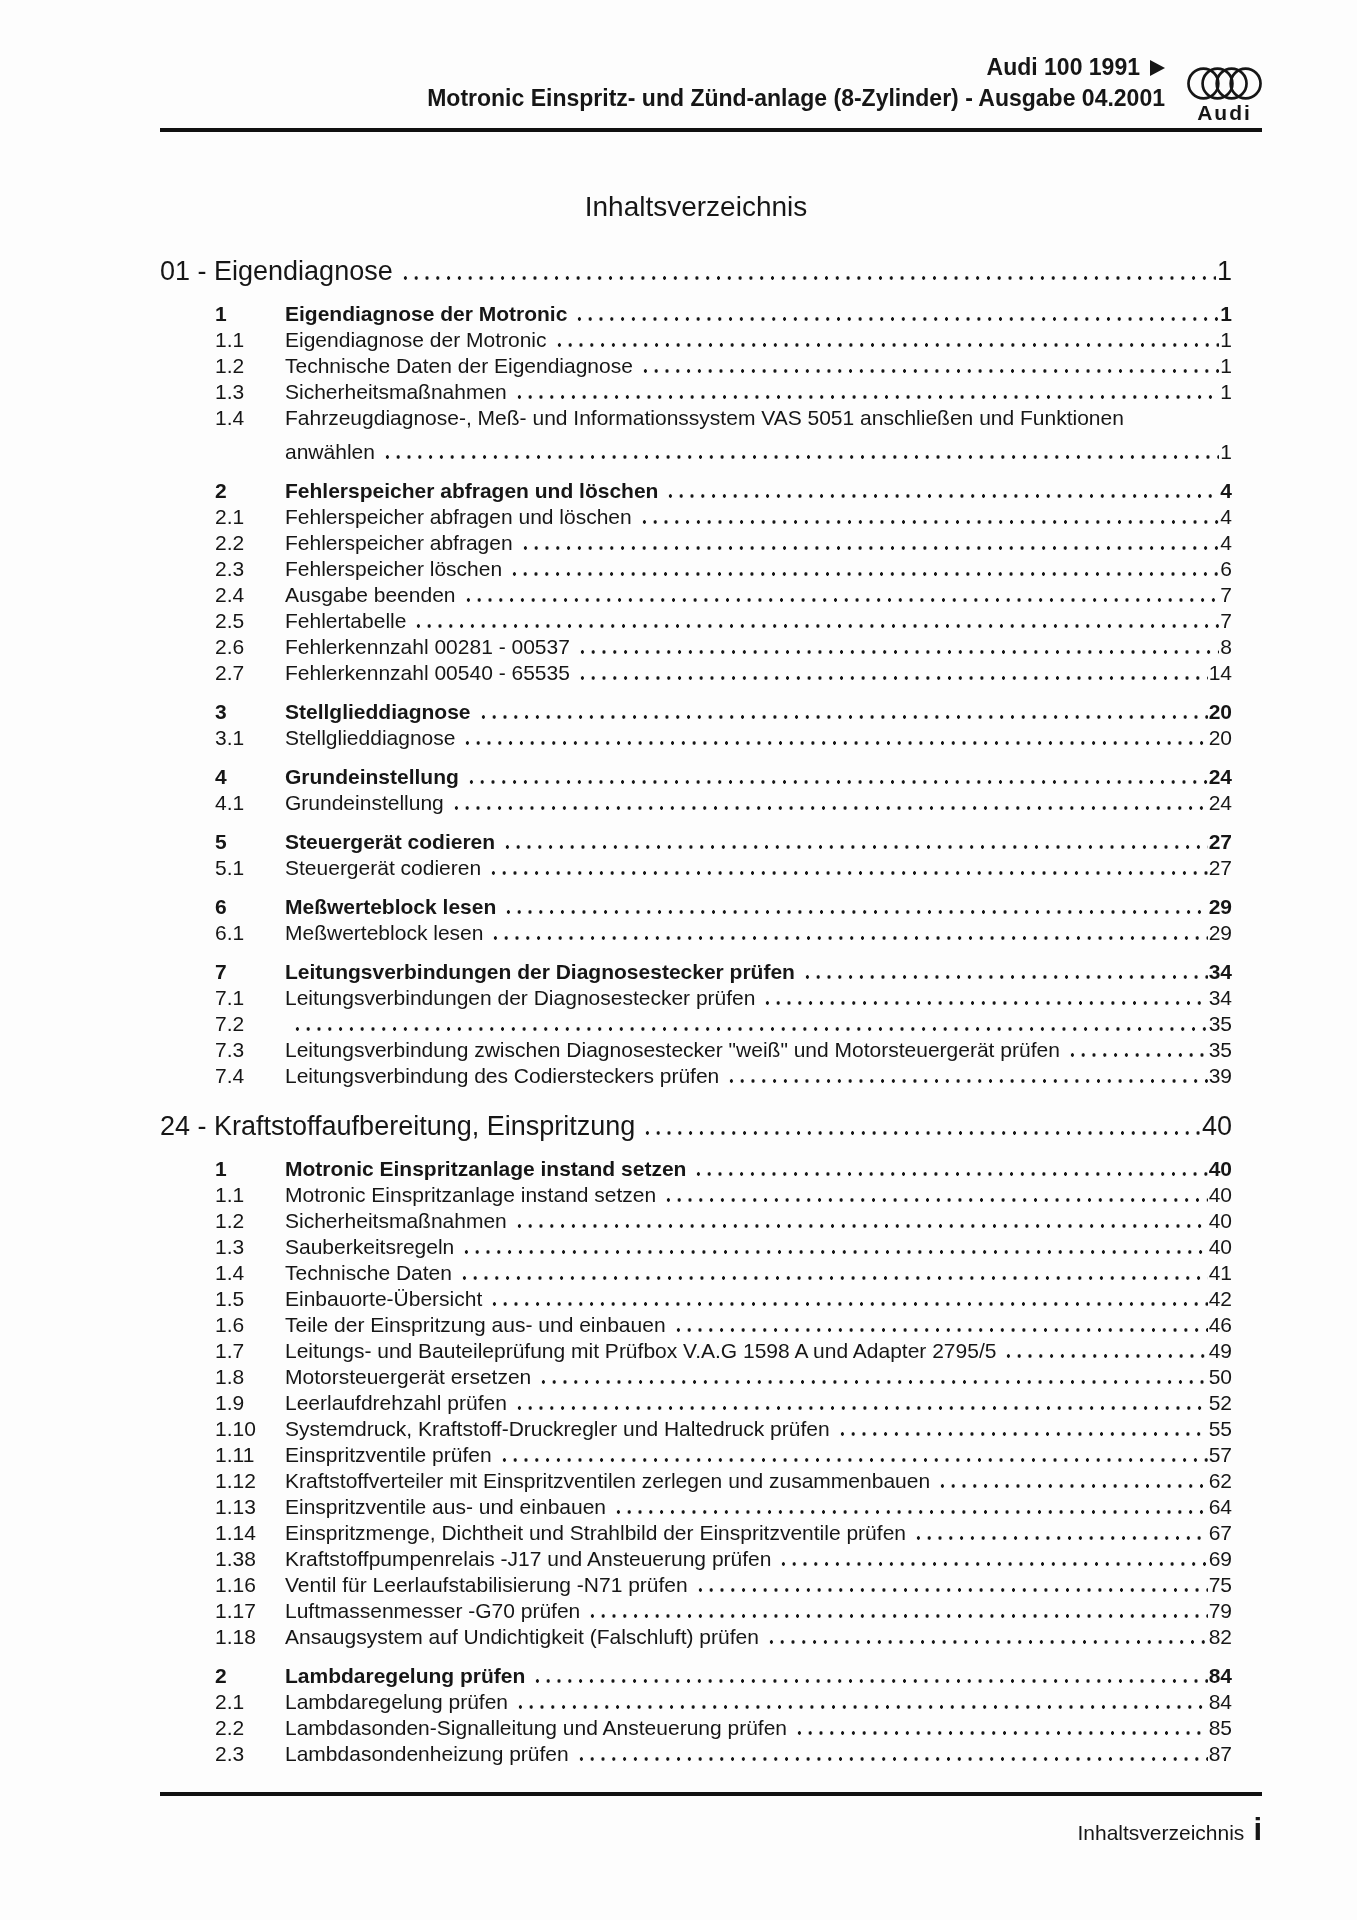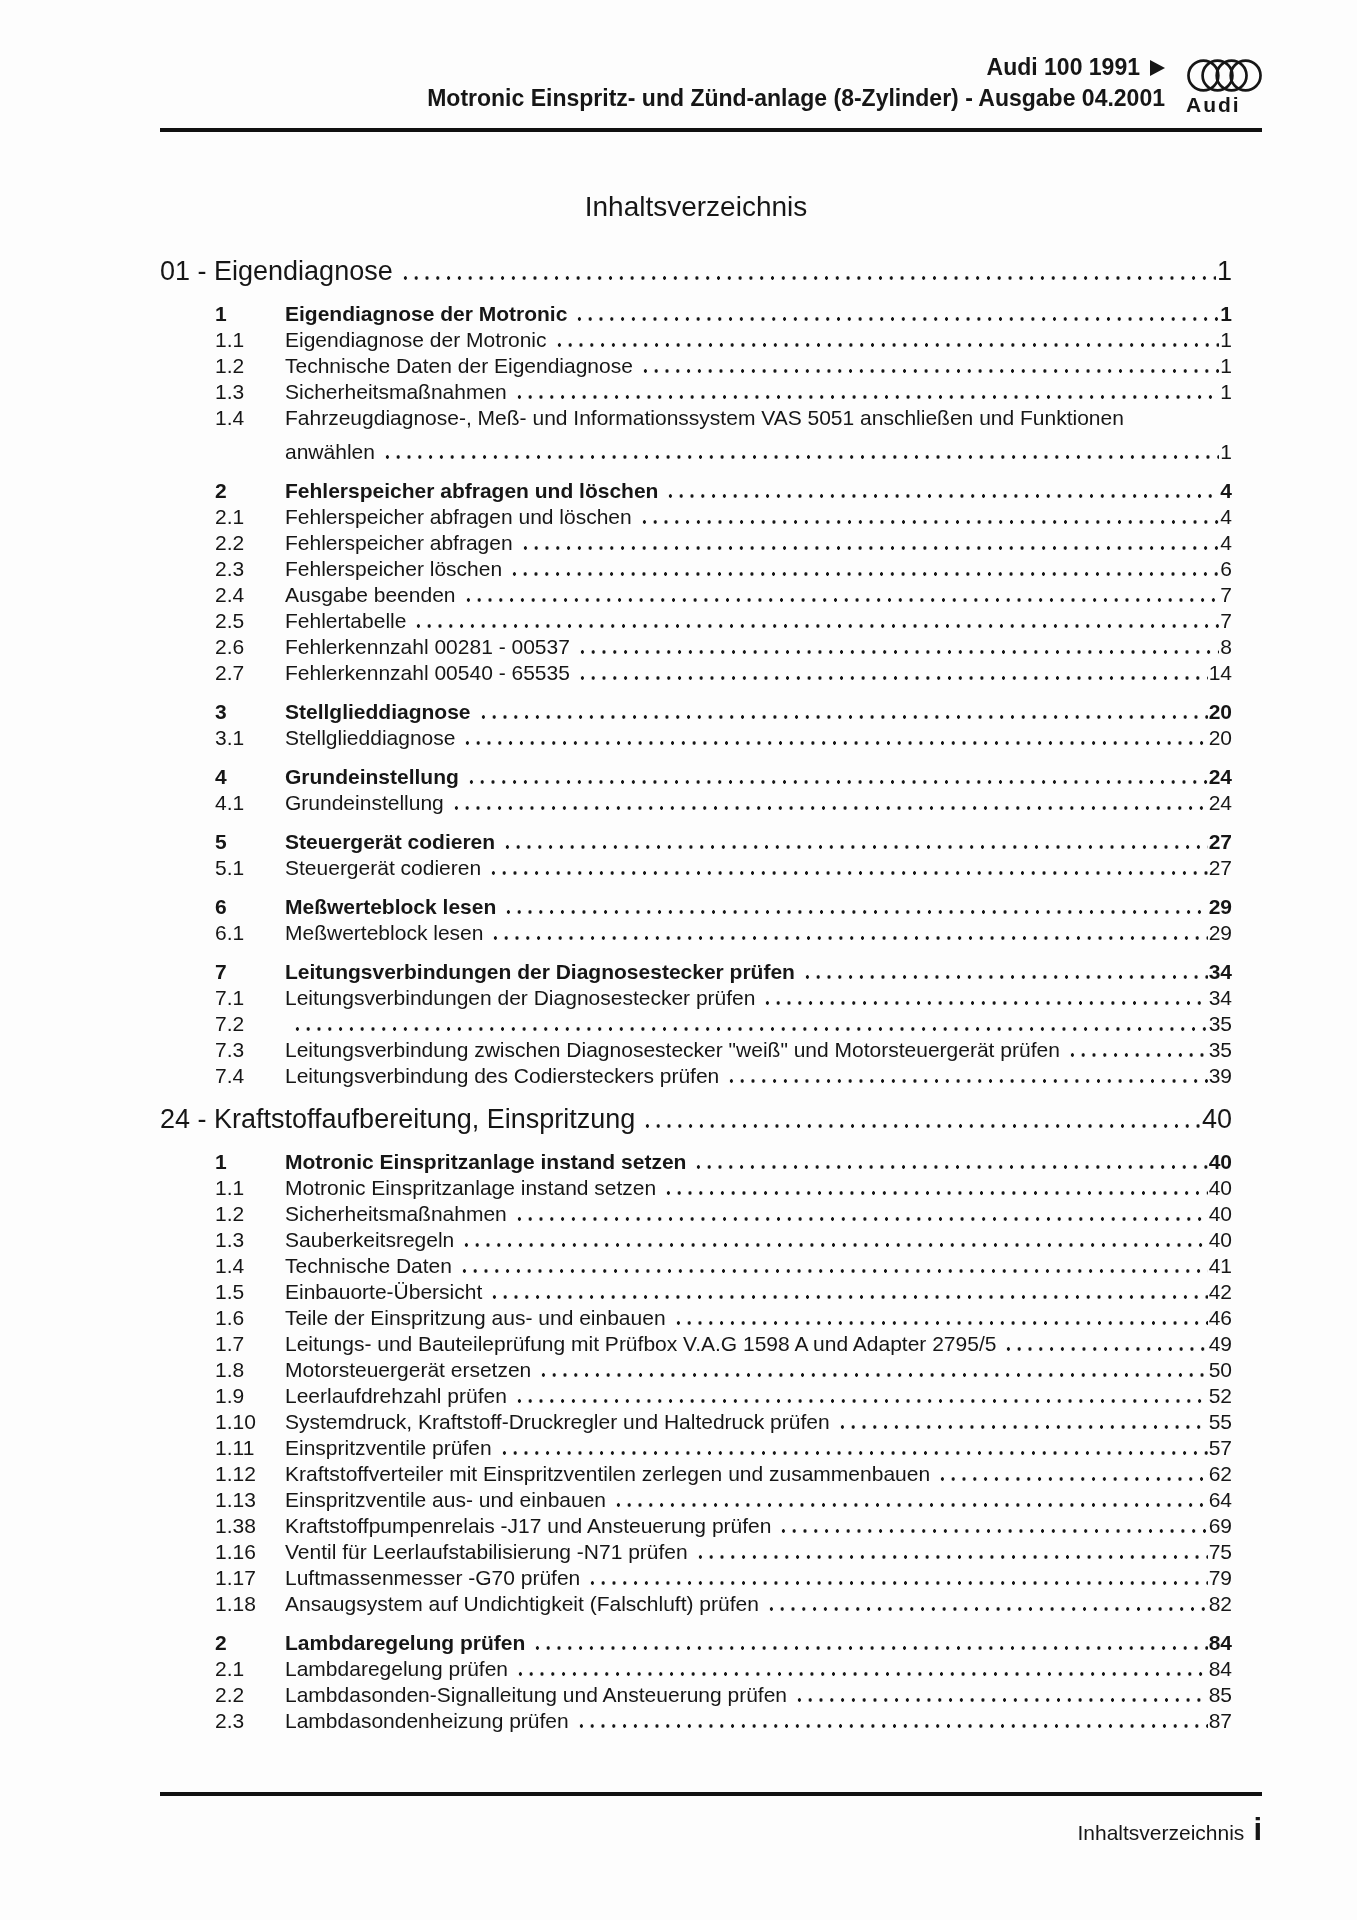--- a/index.html
+++ b/index.html
@@ -29,23 +29,24 @@
   .h-line1 { display: flex; justify-content: flex-end; align-items: center; gap: 10px; }
   .arrow-icon {
     display: inline-block;
     width: 0; height: 0;
     border-left: 15px solid #161616;
     border-top: 8px solid transparent;
     border-bottom: 8px solid transparent;
   }
   .brand {
     position: absolute;
-    top: 58px;
+    top: 66px;
     left: 1186px;
     width: 77px;
+    text-align: center;
   }
   .brand svg { display: block; }
   .wordmark {
     font-size: 21px;
     font-weight: 700;
     letter-spacing: 2px;
     margin-top: 0px;
   }
   .rule { position: absolute; left: 160px; width: 1102px; height: 4px; background: #111; }
   .header-rule { top: 128px; }
@@ -64,21 +65,21 @@
   
   .content { position: absolute; top: 190px; left: 160px; width: 1072px; }
   .doc-title {
     font-size: 28px;
     font-weight: 400;
     line-height: 34px;
     text-align: center;
     margin: 0 0 30px 0;
   }
 
-  .chapter + .chapter { margin-top: 13px; }
+  .chapter + .chapter { margin-top: 20px; }
 
   .row {
     display: flex;
     align-items: baseline;
     font-size: 21px;
     line-height: 26px;
   }
   .row .num { flex: 0 0 125px; padding-left: 55px; box-sizing: border-box; }
   .row .body { flex: 1; display: flex; align-items: baseline; min-width: 0; }
   .row .t { white-space: nowrap; }
@@ -464,20 +465,28 @@
           </div>
           <div class="row l2">
             <span class="num">1.13</span>
             <span class="body">
               <span class="t">Einspritzventile aus- und einbauen</span>
               <span class="leader"></span>
               <span class="pg">64</span>
             </span>
           </div>
           <div class="row l2">
+            <span class="num">1.14</span>
+            <span class="body">
+              <span class="t">Einspritzmenge, Dichtheit und Strahlbild der Einspritzventile prüfen</span>
+              <span class="leader"></span>
+              <span class="pg">67</span>
+            </span>
+          </div>
+          <div class="row l2">
             <span class="num">1.38</span>
             <span class="body">
               <span class="t">Kraftstoffpumpenrelais -J17 und Ansteuerung prüfen</span>
               <span class="leader"></span>
               <span class="pg">69</span>
             </span>
           </div>
           <div class="row l2">
             <span class="num">1.16</span>
             <span class="body">

